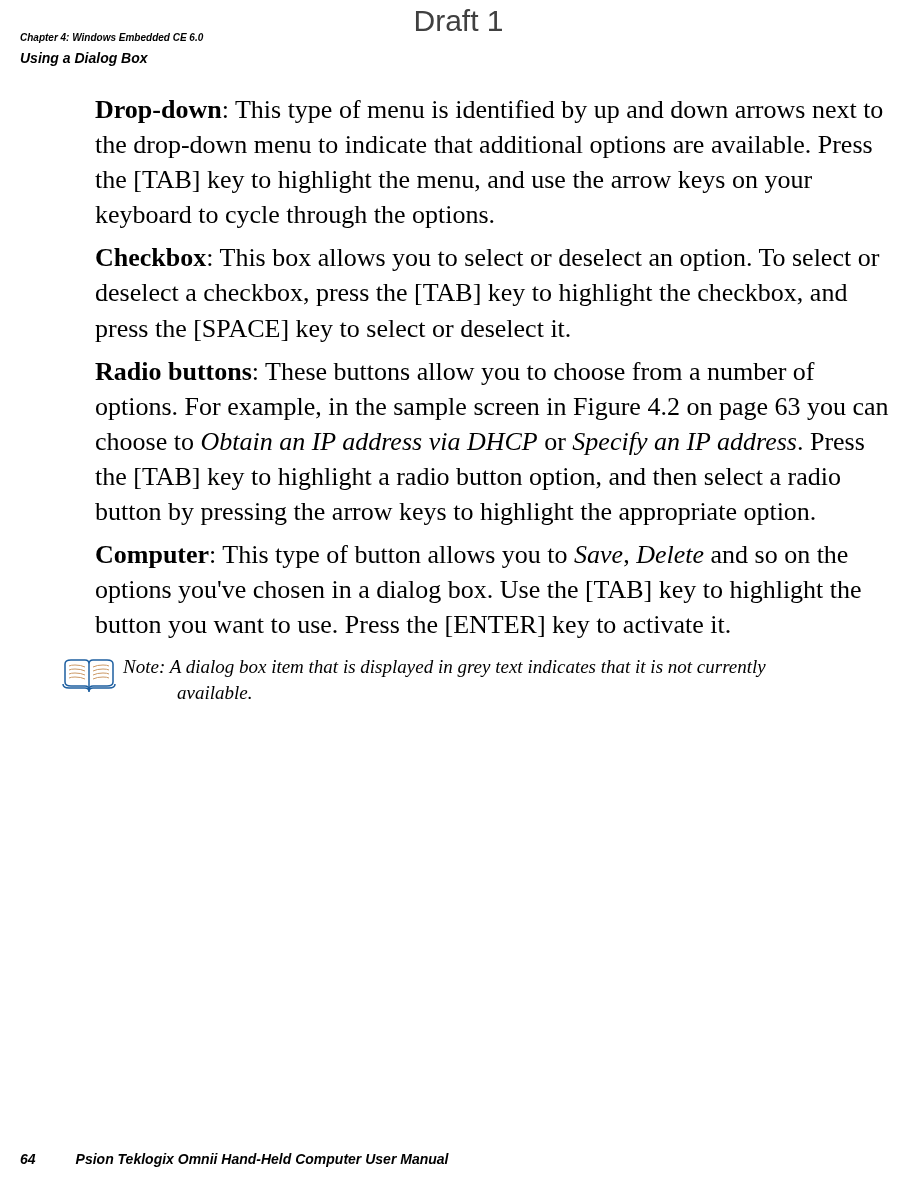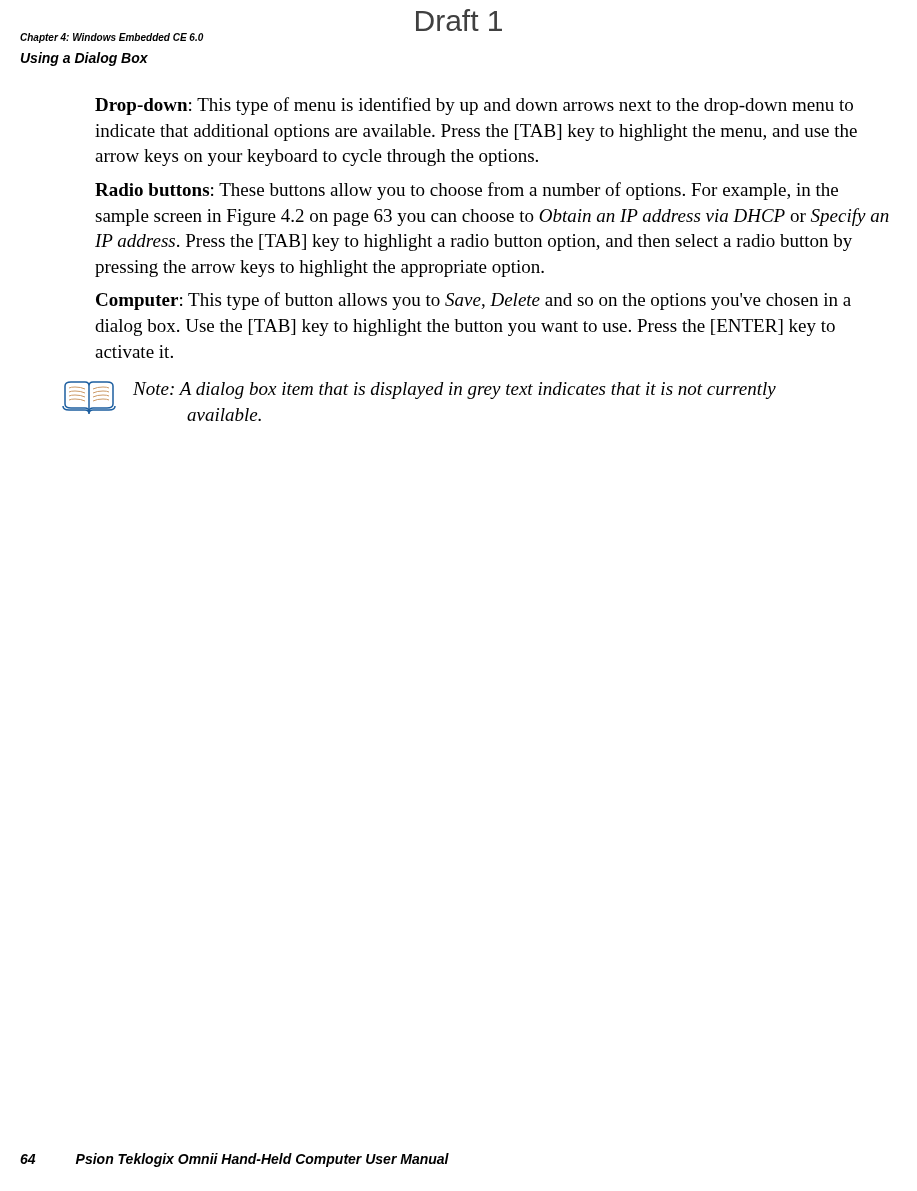--- a/index.html
+++ b/index.html
@@ -43,21 +43,21 @@
       font-weight: bold;
       font-size: 14px;
     }
     .content {
       position: absolute;
       top: 92px;
       left: 95px;
       width: 800px;
     }
     .paragraph {
-      font-size: 19px;
+      font-size: 26px;
       line-height: 1.35;
       margin-bottom: 8px;
       font-family: 'Times New Roman', Times, serif;
     }
     .bold {
       font-weight: bold;
     }
     .italic {
       font-style: italic;
     }
@@ -73,21 +73,20 @@
       flex-shrink: 0;
       margin-right: 6px;
       margin-top: 2px;
     }
     .note-text {
       font-size: 19px;
       font-style: italic;
       line-height: 1.35;
       font-family: 'Times New Roman', Times, serif;
       padding-left: 0;
-      margin-left: 10px;
     }
     .note-text .note-indent {
       display: block;
       padding-left: 54px;
     }
     .footer {
       position: absolute;
       bottom: 24px;
       left: 20px;
       font-family: "Trebuchet MS", Arial, sans-serif;
@@ -112,20 +111,23 @@
 
 <div class="header-chapter">Chapter 4:  Windows Embedded CE 6.0</div>
 <div class="header-section">Using a Dialog Box</div>
 
 <div class="content">
 
   <p class="paragraph">
     <span class="bold">Drop-down</span><span>: This type of menu is identified by up and down arrows next to the drop-down menu to indicate that additional options are available. Press the [TAB] key to highlight the menu, and use the arrow keys on your keyboard to cycle through the options.</span>
   </p>
 
+  <p class="paragraph">
+    <span class="bold">Checkbox</span><span>: This box allows you to select or deselect an option. To select or deselect a checkbox, press the [TAB] key to highlight the checkbox, and press the [SPACE] key to select or deselect it.</span>
+  </p>
 
   <p class="paragraph">
     <span class="bold">Radio buttons</span><span>: These buttons allow you to choose from a number of options. For example, in the sample screen in Figure 4.2 on page 63 you can choose to </span><span class="italic">Obtain an IP address via DHCP</span><span> or </span><span class="italic">Specify an IP address</span><span>. Press the [TAB] key to highlight a radio button option, and then select a radio button by pressing the arrow keys to highlight the appropriate option.</span>
   </p>
 
   <p class="paragraph">
     <span class="bold">Computer</span><span>: This type of button allows you to </span><span class="italic">Save</span><span>, </span><span class="italic">Delete</span><span> and so on the options you've chosen in a dialog box. Use the [TAB] key to highlight the button you want to use. Press the [ENTER] key to activate it.</span>
   </p>
 
 

